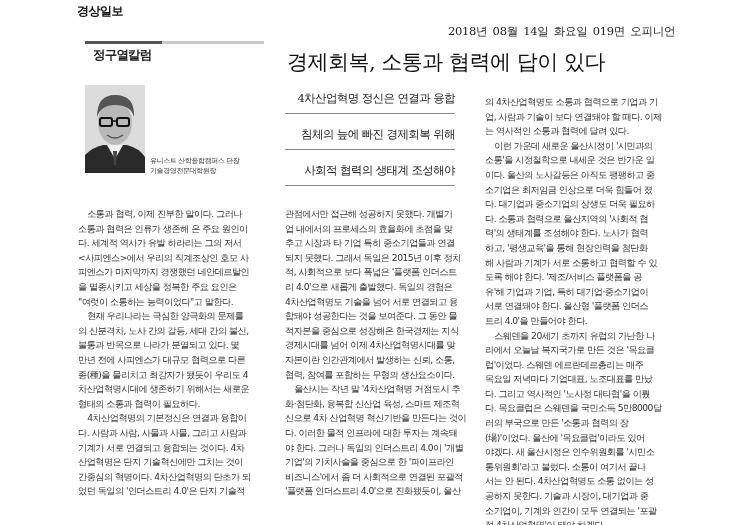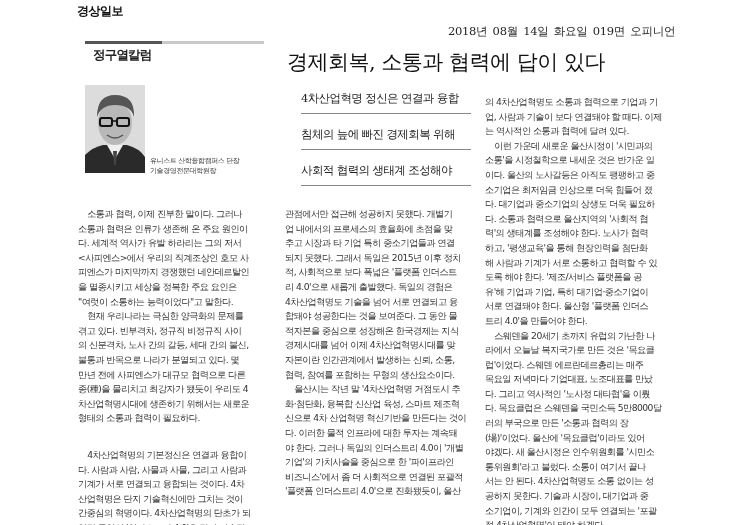--- a/index.html
+++ b/index.html
@@ -7,21 +7,21 @@
          font-family: "DejaVu Sans", sans-serif; color: #222; }
   .masthead { position: absolute; left: 77px; top: 3px; font-size: 12px; font-weight: bold; color: #111; letter-spacing: -0.5px; }
   .dateline { position: absolute; left: 448px; top: 24px; font-family: "DejaVu Serif", serif; font-size: 11.5px; color: #222; letter-spacing: -0.3px; word-spacing: 2px; }
   .col-rule-dark { position: absolute; left: 85px; top: 41px; width: 77px; height: 3px; background: #555; }
   .col-rule-light { position: absolute; left: 162px; top: 41px; width: 102px; height: 3px; background: #c9c9c9; }
   .column-name { position: absolute; left: 93px; top: 47px; font-size: 12.5px; font-weight: bold; color: #222; letter-spacing: -0.8px; }
   .headline { position: absolute; left: 287px; top: 34px; font-family: "DejaVu Serif", serif; font-size: 21px; font-weight: normal; color: #111; letter-spacing: -0.5px; white-space: nowrap; }
   .photo { position: absolute; left: 85px; top: 85px; width: 60px; height: 88px; background: linear-gradient(180deg,#e4e4e4 0%,#d8d8d8 60%,#bdbdbd 100%); overflow: hidden; }
   .photo svg { display:block; }
   .caption { position: absolute; left: 150px; top: 156px; font-size: 7px; line-height: 10px; color: #333; letter-spacing: -0.4px; white-space: nowrap; }
-  .subheads { position: absolute; left: 301px; top: 91px; width: 170px; }
+  .subheads { position: absolute; left: 285px; top: 91px; width: 170px; text-align: right; }
   .subhead { font-family: "DejaVu Serif", serif; font-size: 11.5px; color: #222; letter-spacing: -0.6px; padding-bottom: 7px; border-bottom: 1.5px solid #888; margin-bottom: 13px; white-space: nowrap; }
   .body-col { position: absolute; top: 207px; width: 185px; font-size: 9.2px; line-height: 14.6px; color: #333; letter-spacing: -0.55px; text-align: justify; }
   .col1 { left: 78px; top: 207px; }
   .col2 { left: 285px; top: 207px; }
   .col3 { left: 485px; top: 95px; width: 190px; }
   .line { display:block; white-space: nowrap; overflow: hidden; }
 </style>
 </head>
 <body>
 
@@ -61,28 +61,27 @@
 
 <div class="body-col col1">
     <span class="line" style="padding-left: 1em;">소통과 협력, 이제 진부한 말이다. 그러나</span>
     <span class="line">소통과 협력은 인류가 생존해 온 주요 원인이</span>
     <span class="line">다. 세계적 역사가 유발 하라리는 그의 저서</span>
     <span class="line">&lt;사피엔스&gt;에서 우리의 직계조상인 호모 사</span>
     <span class="line">피엔스가 마지막까지 경쟁했던 네안데르탈인</span>
     <span class="line">을 멸종시키고 세상을 정복한 주요 요인은</span>
     <span class="line">"여럿이 소통하는 능력이었다"고 말한다.</span>
     <span class="line" style="padding-left: 1em;">현재 우리나라는 극심한 양극화의 문제를</span>
-    <span class="line">겪고 있다. 빈부격차, 정규직 비정규직 사이</span>
     <span class="line">의 신분격차, 노사 간의 갈등, 세대 간의 불신,</span>
     <span class="line">불통과 반목으로 나라가 분열되고 있다. 몇</span>
     <span class="line">만년 전에 사피엔스가 대규모 협력으로 다른</span>
     <span class="line">종(種)을 물리치고 최강자가 됐듯이 우리도 4</span>
     <span class="line">차산업혁명시대에 생존하기 위해서는 새로운</span>
     <span class="line">형태의 소통과 협력이 필요하다.</span>
-    <span class="line" style="padding-left: 1em; margin-top: 22px;">4차산업혁명의 기본정신은 연결과 융합이</span>
+    <span class="line" style="padding-left: 1em;">4차산업혁명의 기본정신은 연결과 융합이</span>
     <span class="line">다. 사람과 사람, 사물과 사물, 그리고 사람과</span>
     <span class="line">기계가 서로 연결되고 융합되는 것이다. 4차</span>
     <span class="line">산업혁명은 단지 기술혁신에만 그치는 것이</span>
     <span class="line">간중심의 혁명이다. 4차산업혁명의 단초가 되</span>
     <span class="line">었던 독일의 '인더스트리 4.0'은 단지 기술적</span>
   </div>
 <div class="body-col col2">
     <span class="line">관점에서만 접근해 성공하지 못했다. 개별기</span>
     <span class="line">업 내에서의 프로세스의 효율화에 초점을 맞</span>
     <span class="line">추고 시장과 타 기업 특히 중소기업들과 연결</span>

